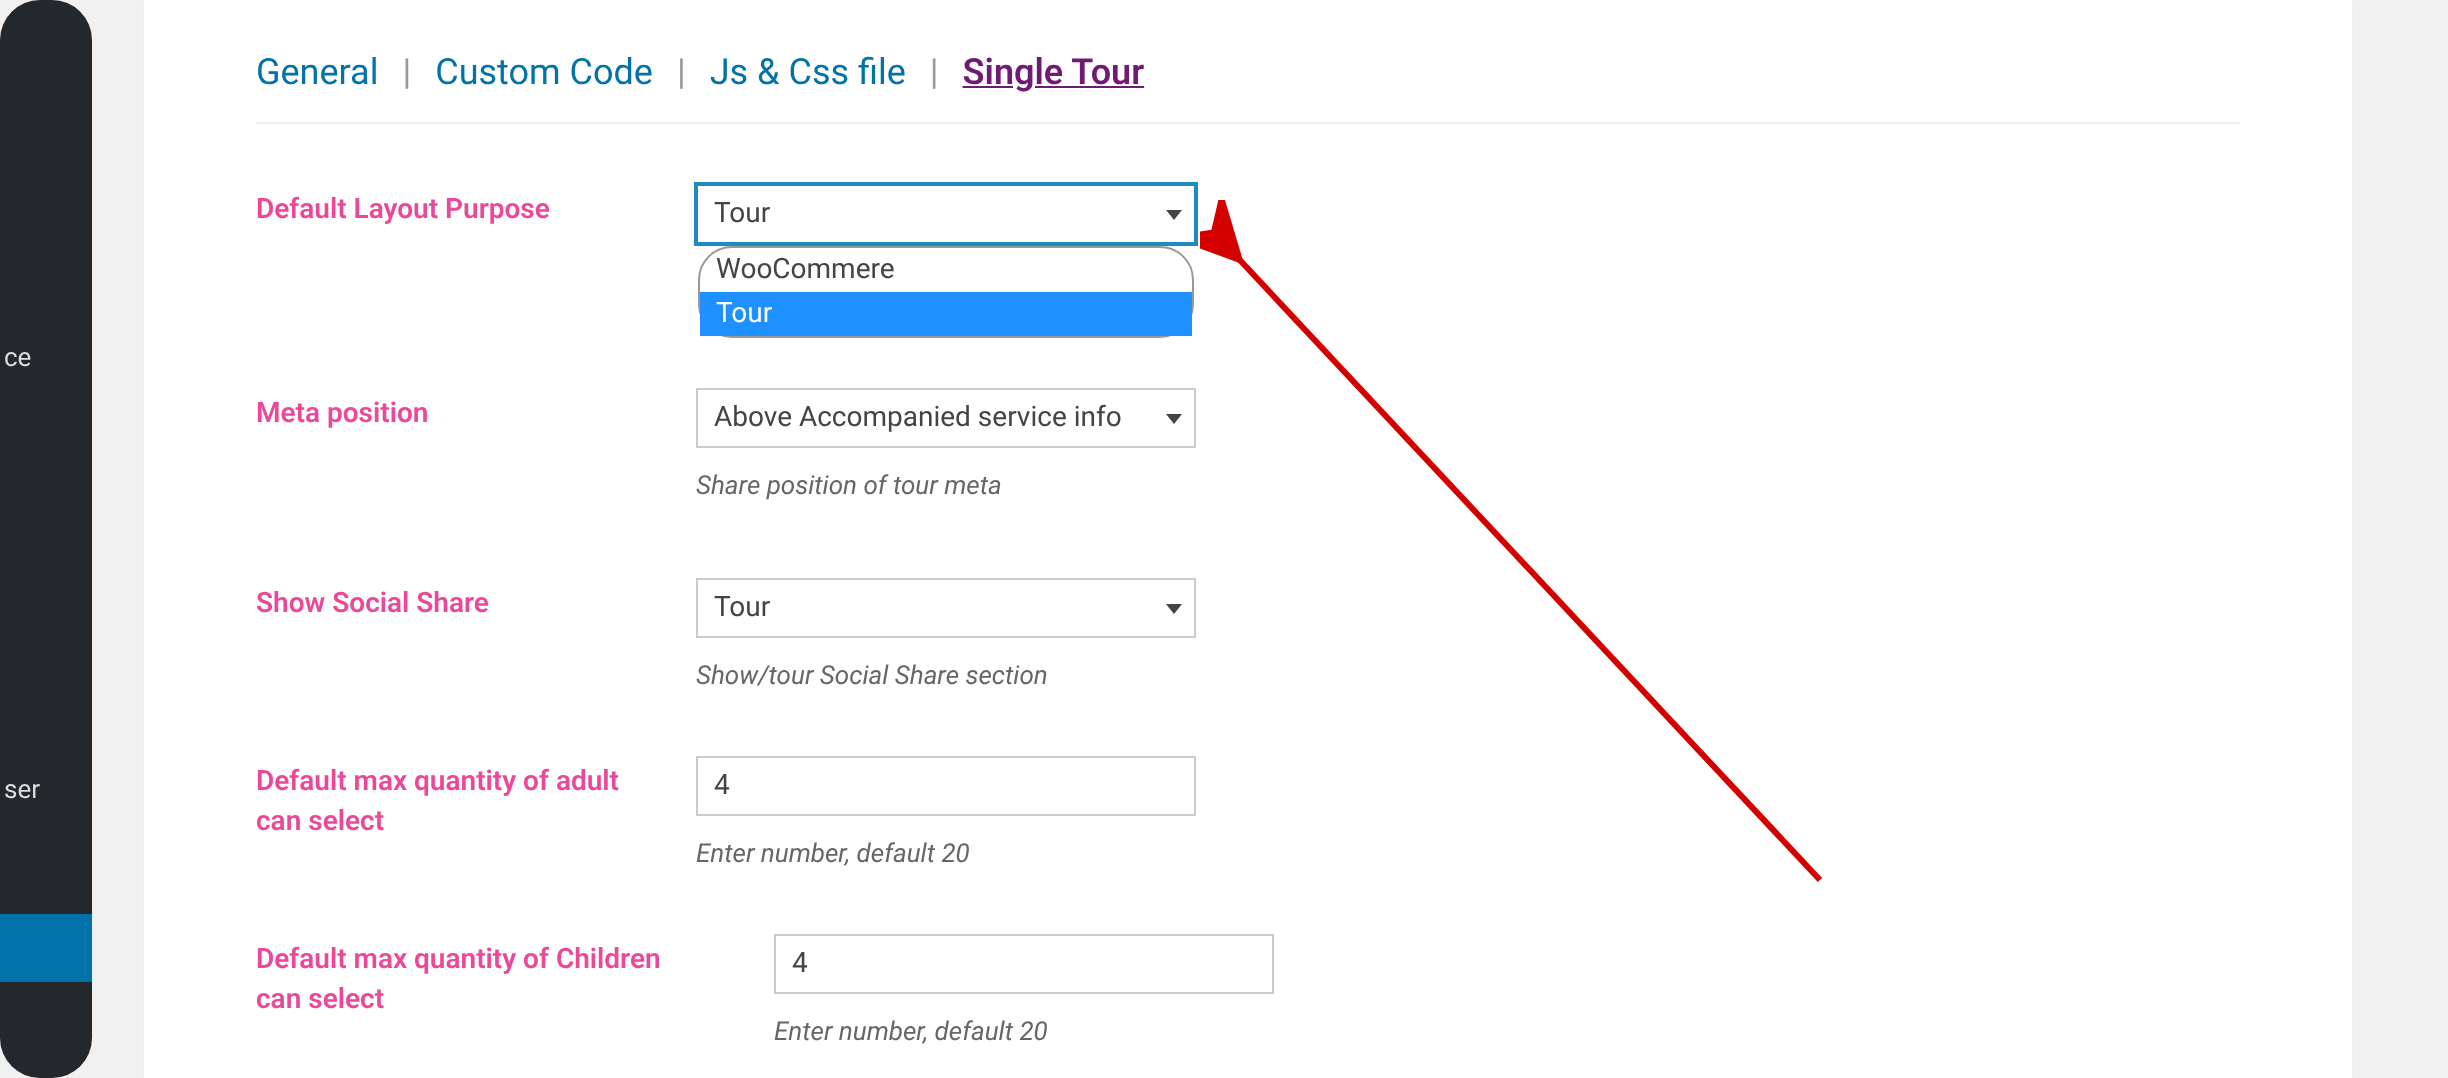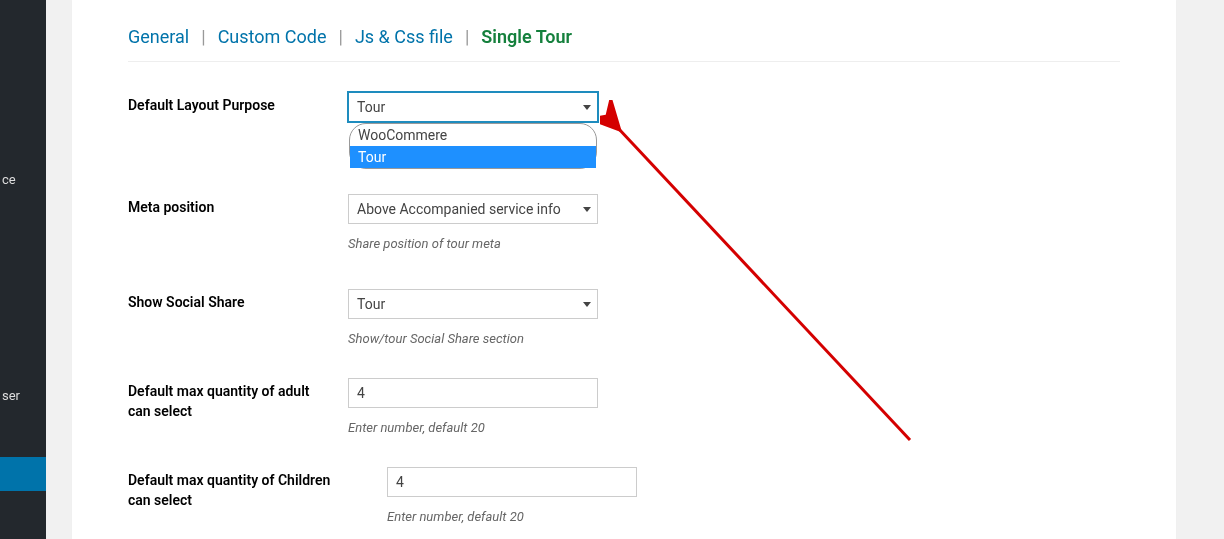--- a/index.html
+++ b/index.html
@@ -17,20 +17,21 @@
     overflow: hidden;
     background: #f1f1f1;
   }
   .sidebar {
     position: absolute;
     left: 0; top: 0;
     width: 46px;
     height: 100%;
     background: #23282d;
     color: #eee;
+    border-radius: 20px;
   }
   .side-item {
     position: absolute;
     left: 0;
     width: 100%;
     font-size: 13px;
     color: #ddd;
     padding-left: 2px;
     overflow: hidden;
     white-space: nowrap;
@@ -74,40 +75,41 @@
   }
   .tab-link {
     color: #0073aa;
     cursor: pointer;
   }
   .tab-sep {
     color: #999;
     margin: 0 4px;
   }
   .tab-active {
-    color: #15803d;
+    color: #701a75;
     font-weight: 600;
+    text-decoration: underline;
   }
   .hr {
     border: none;
     border-top: 1px solid #eee;
     margin-right: 56px;
   }
   .field-row {
     display: flex;
     align-items: flex-start;
     padding-top: 30px;
     gap: 0;
   }
   .label-col {
     width: 220px;
     padding-right: 16px;
     font-size: 14px;
     font-weight: 600;
-    color: #000000;
+    color: #ec4899;
     line-height: 1.4;
     padding-top: 4px;
   }
   .control-col {
     width: 260px;
   }
   .sel, .inp {
     width: 250px;
     height: 30px;
     border: 1px solid #ccc;

